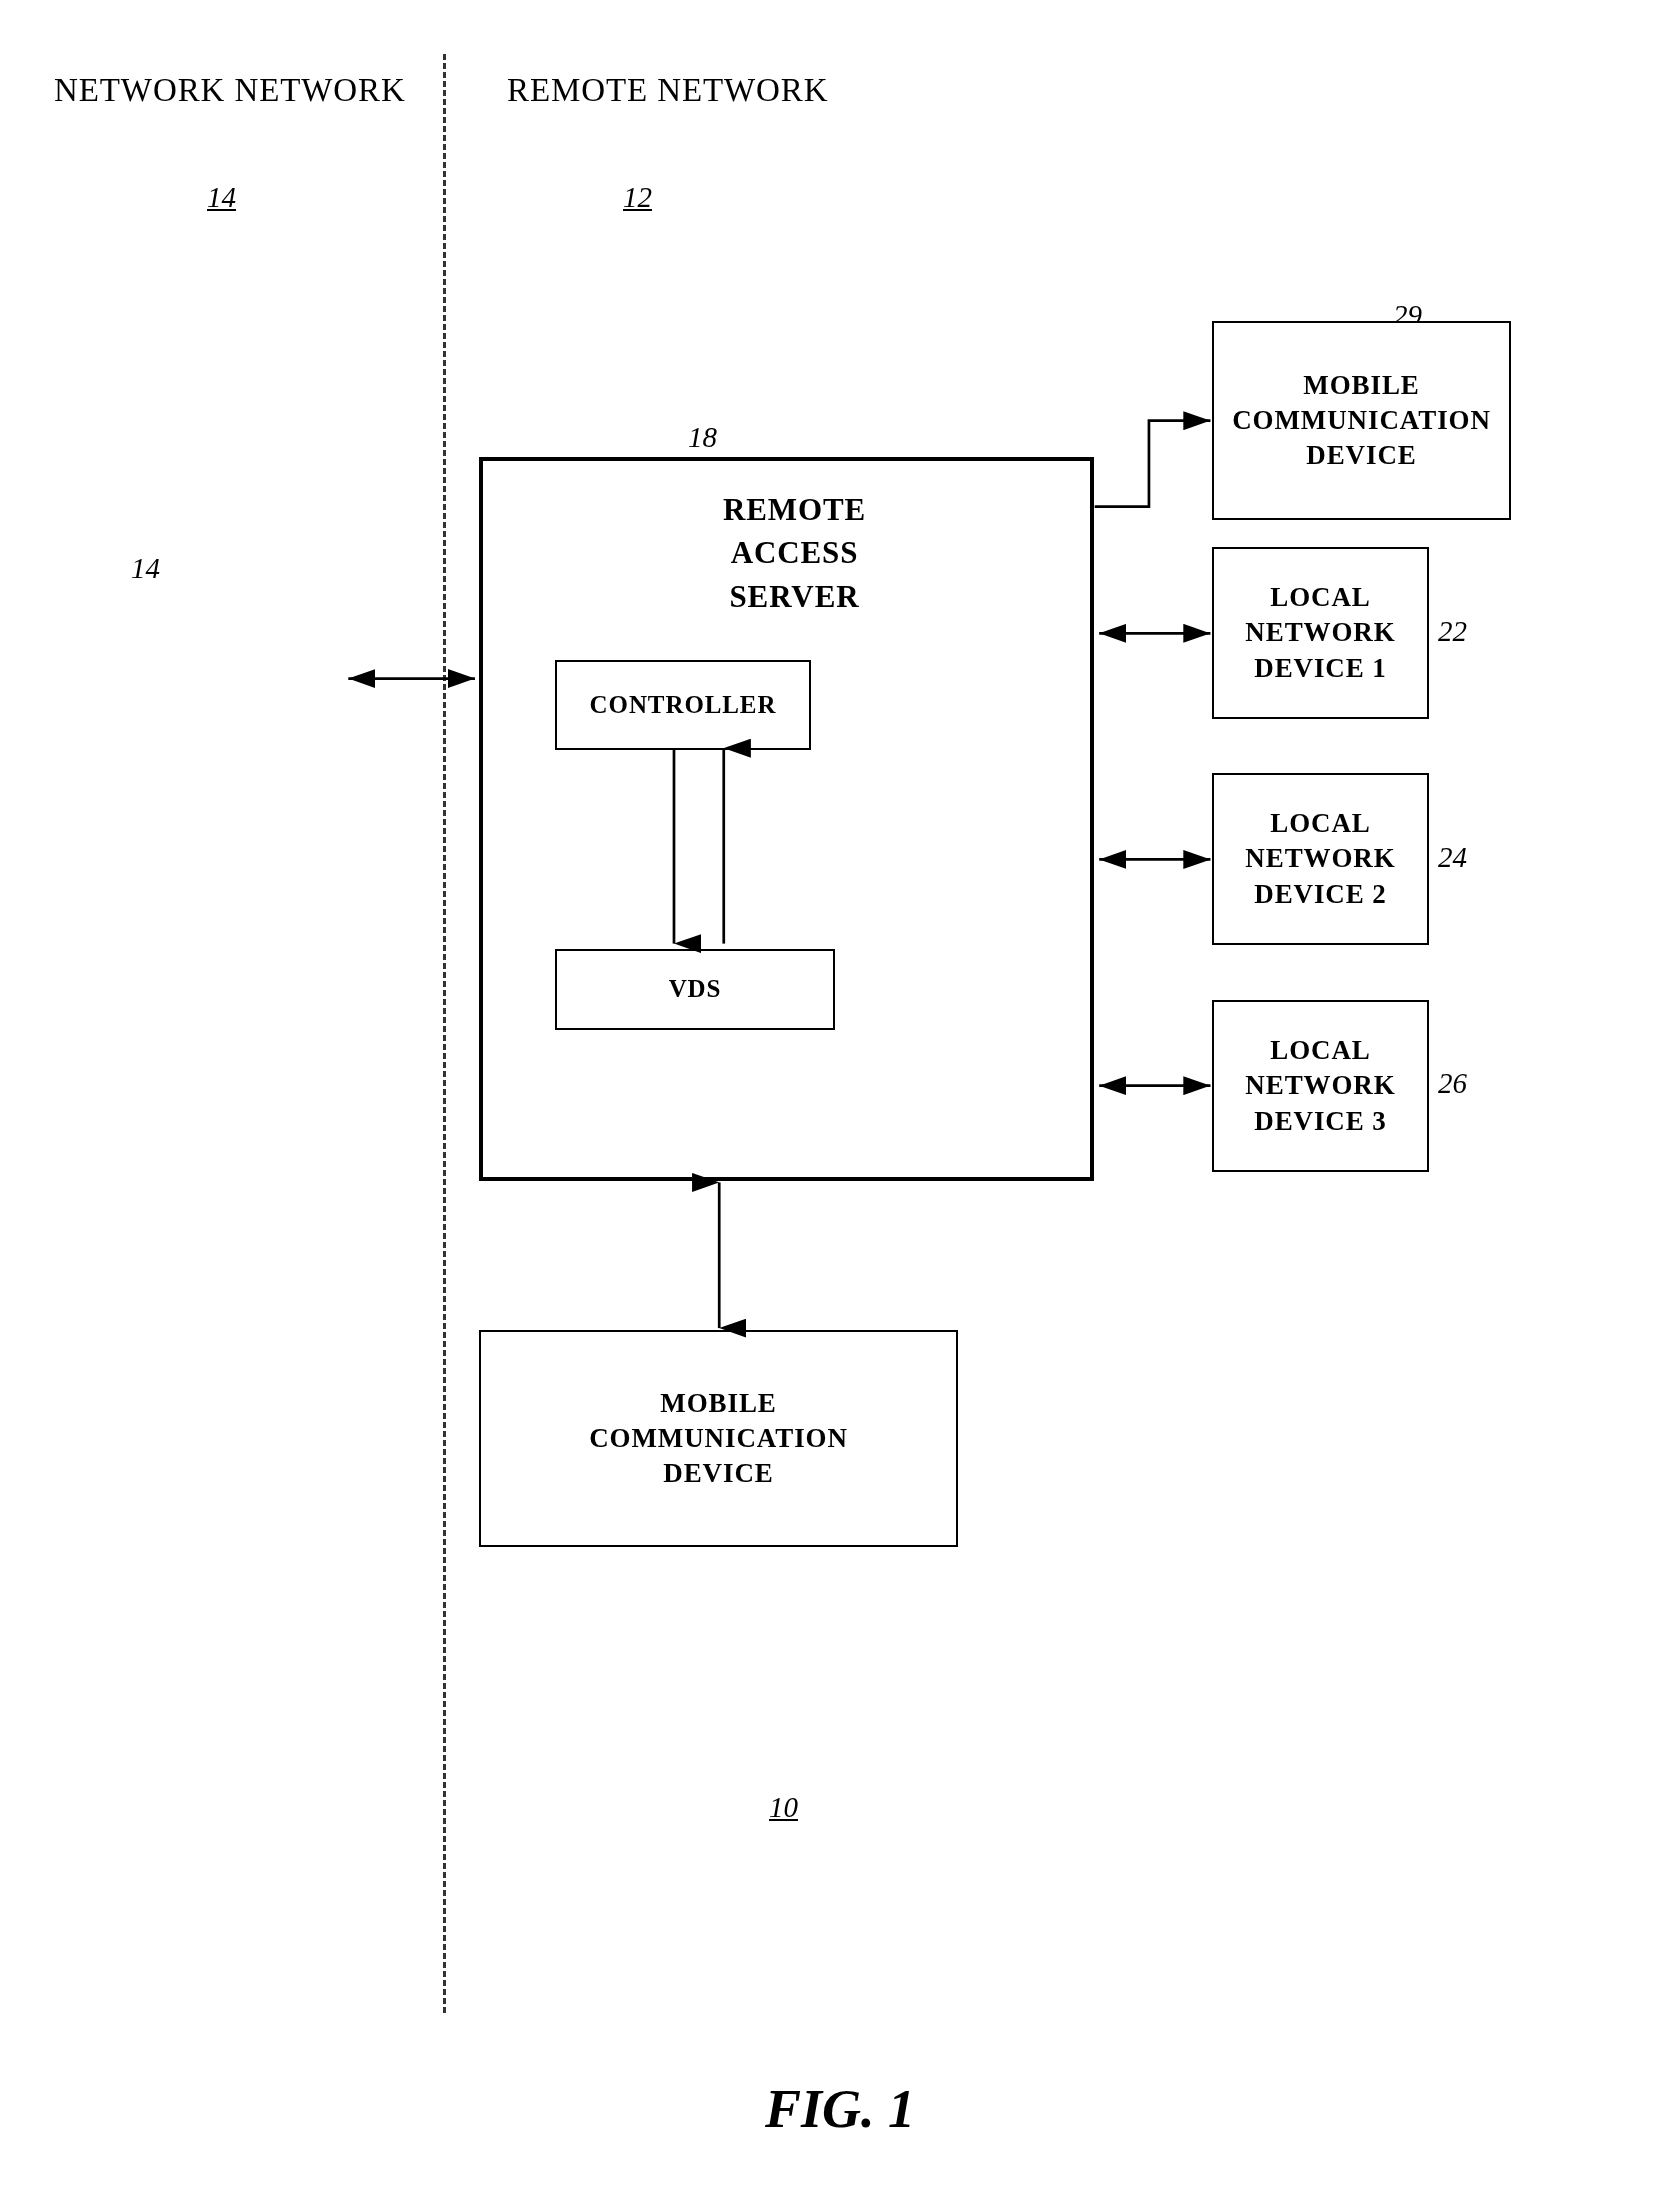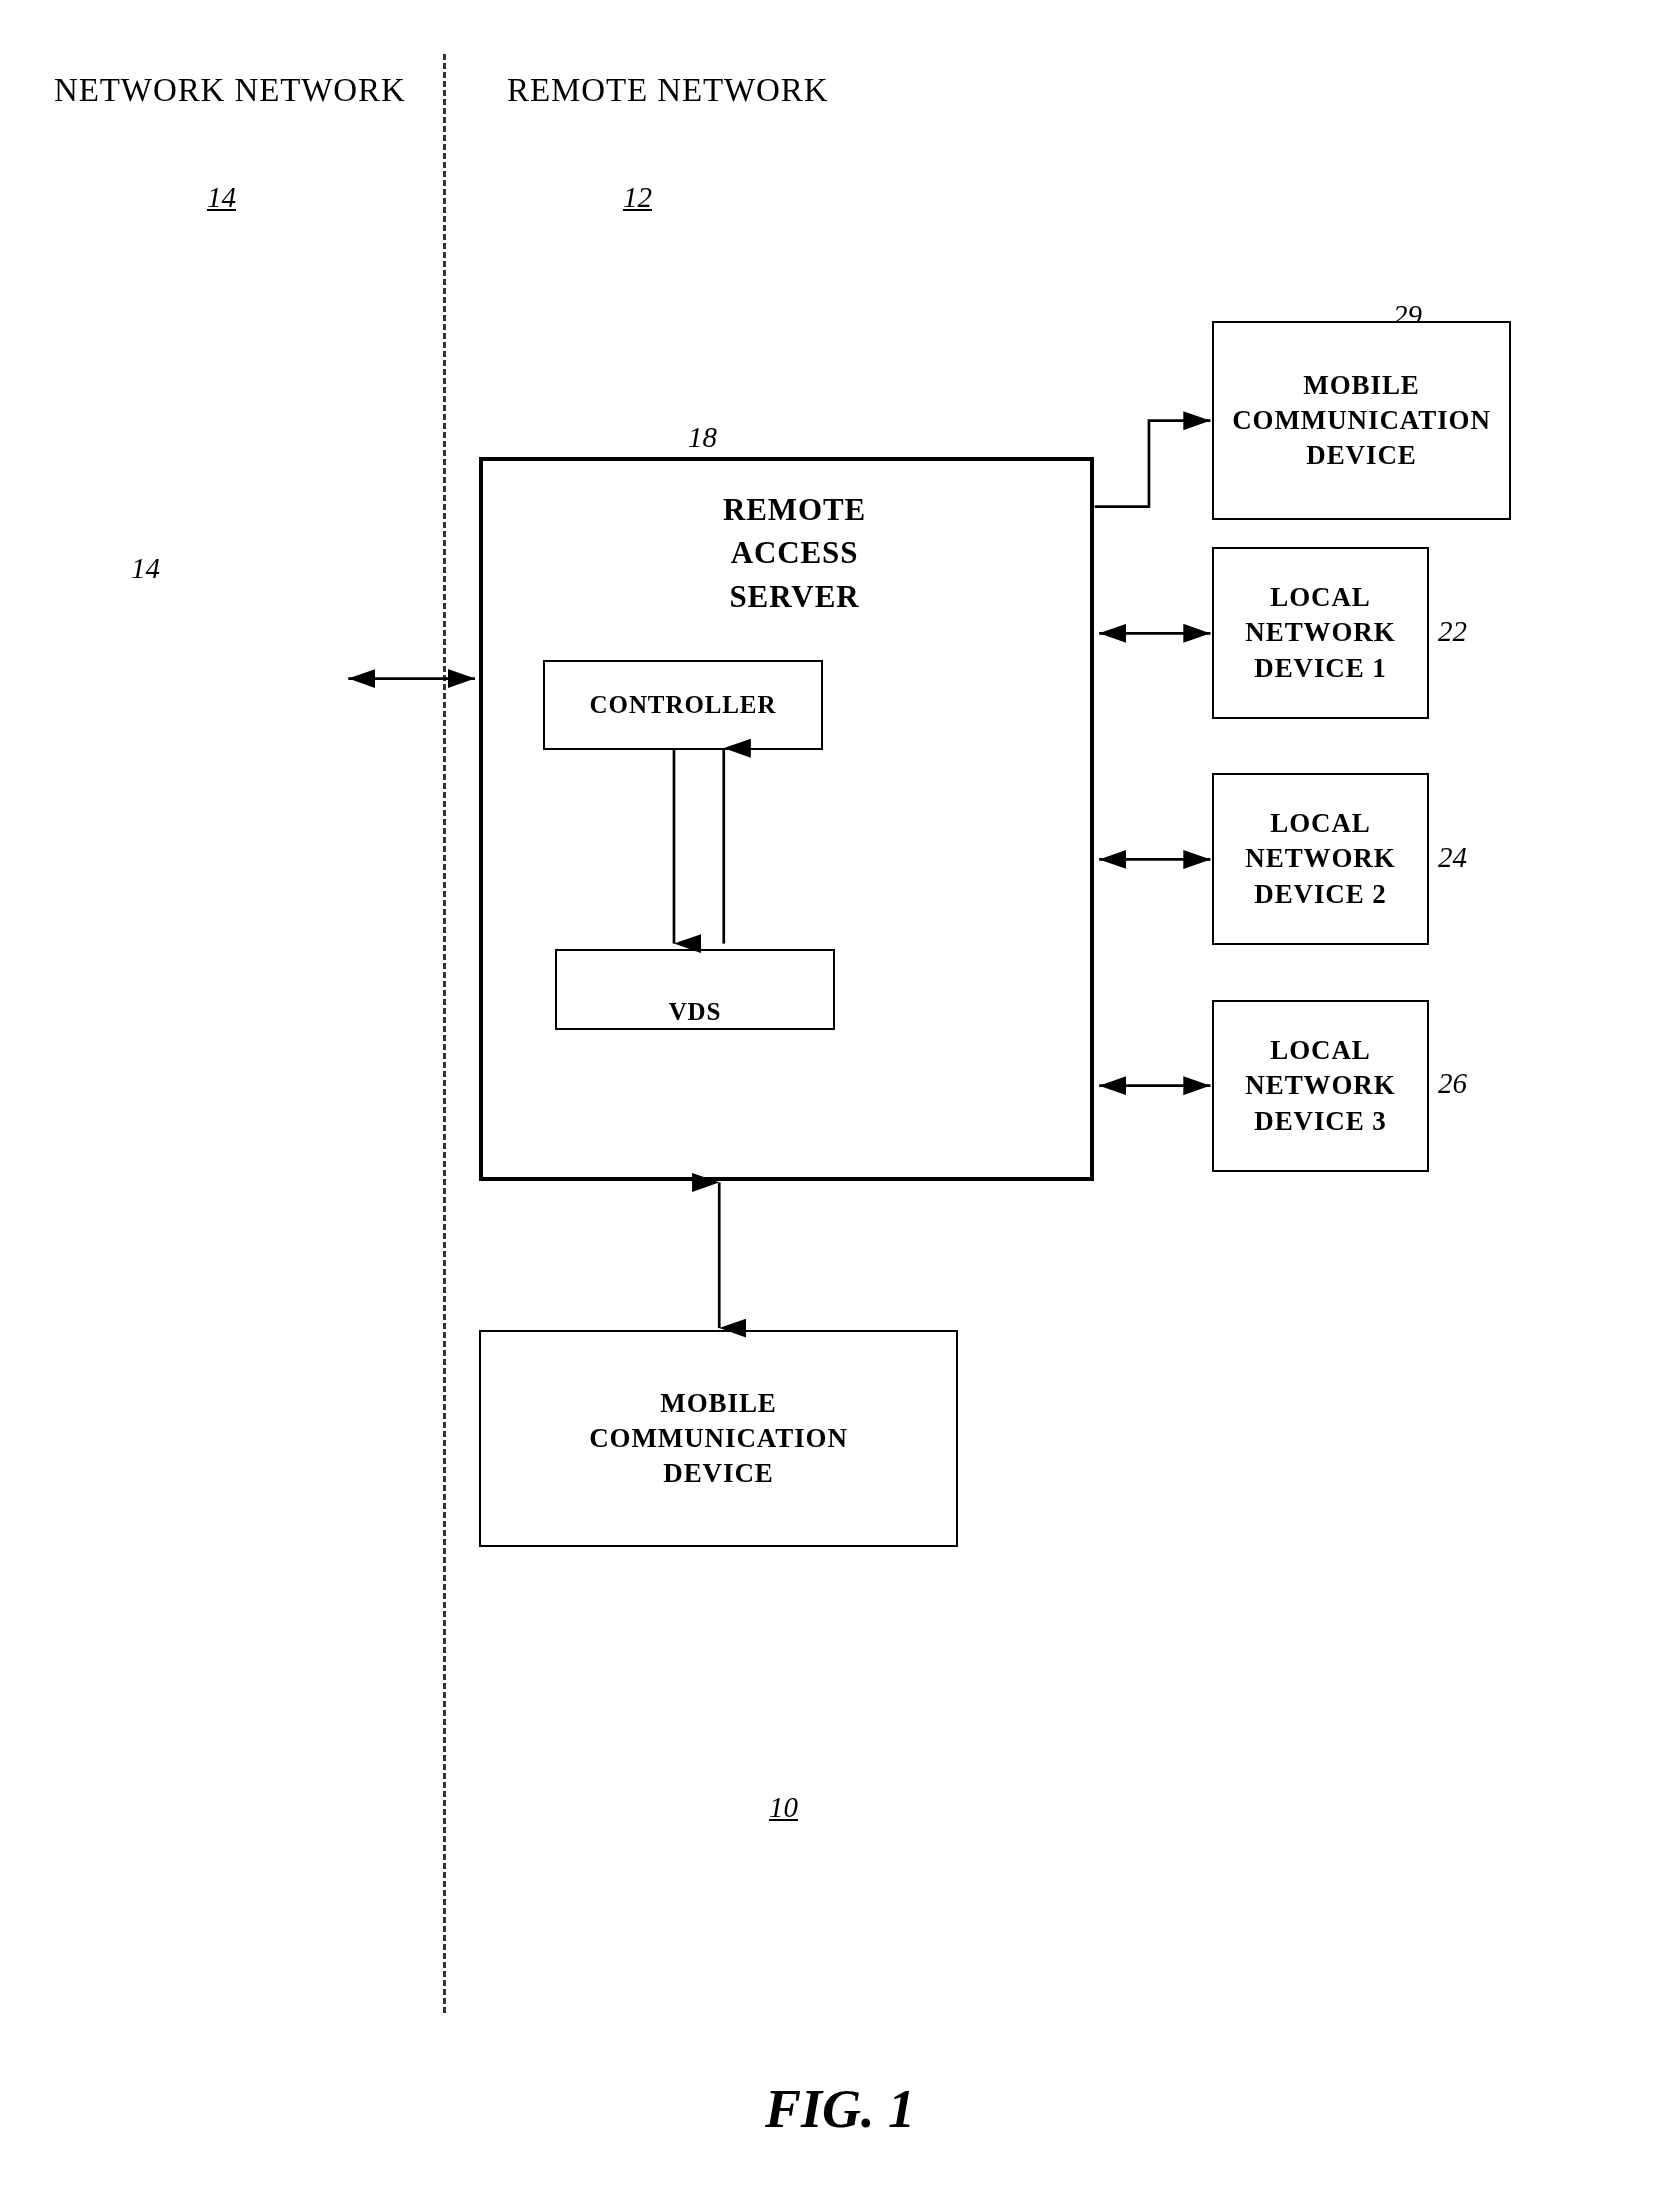--- a/index.html
+++ b/index.html
@@ -163,25 +163,25 @@
   </div>
 
   <div class="box box-thick" style="left:479px; top:457px; width:615px; height:724px;">
 
     <div style="position:absolute; top:27px; left:16px; right:0; text-align:center;">
       <div class="box-label" style="font-size:31px; white-space:pre-line; line-height:1.4;">REMOTE
 ACCESS
 SERVER</div>
     </div>
 
-    <div class="box" style="position:absolute; left:60px; top:199px; width:280px; height:90px;">
+    <div class="box" style="position:absolute; left:72px; top:199px; width:256px; height:90px;">
       <div class="box-label" style="font-size:25px;">CONTROLLER</div>
     </div>
 
-    <div class="box" style="position:absolute; left:72px; top:488px; width:280px; height:81px;align-items:flex-end;">
+    <div class="box" style="position:absolute; left:72px; top:488px; width:280px; height:81px;">
       <div class="box-label" style="font-size:25px;">VDS</div>
     </div>
   </div>
 
   <div class="box" style="left:1212px; top:547px; width:217px; height:172px;">
     <div class="box-label" style="white-space:pre-line;">LOCAL
 NETWORK
 DEVICE 1</div>
   </div>
 

